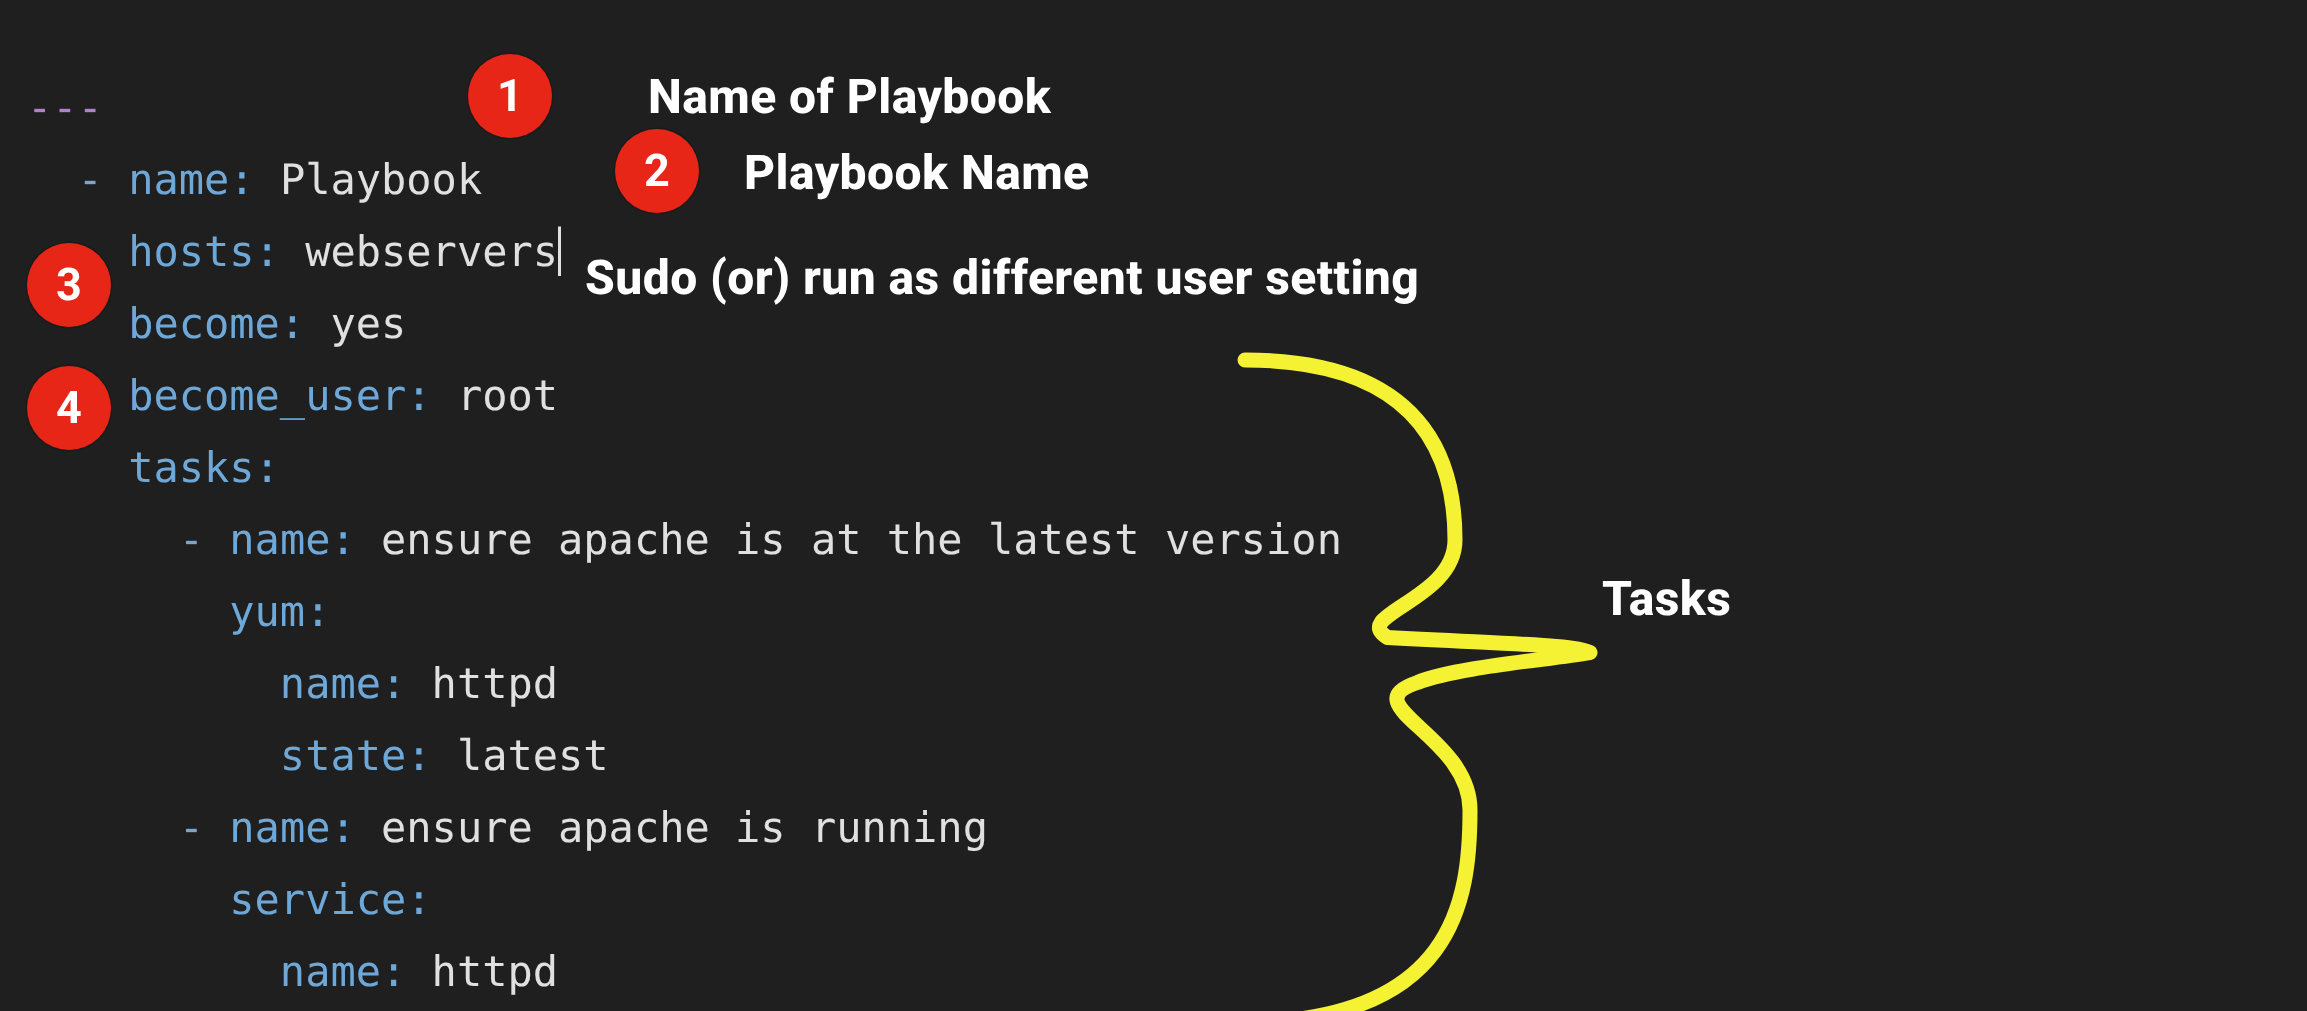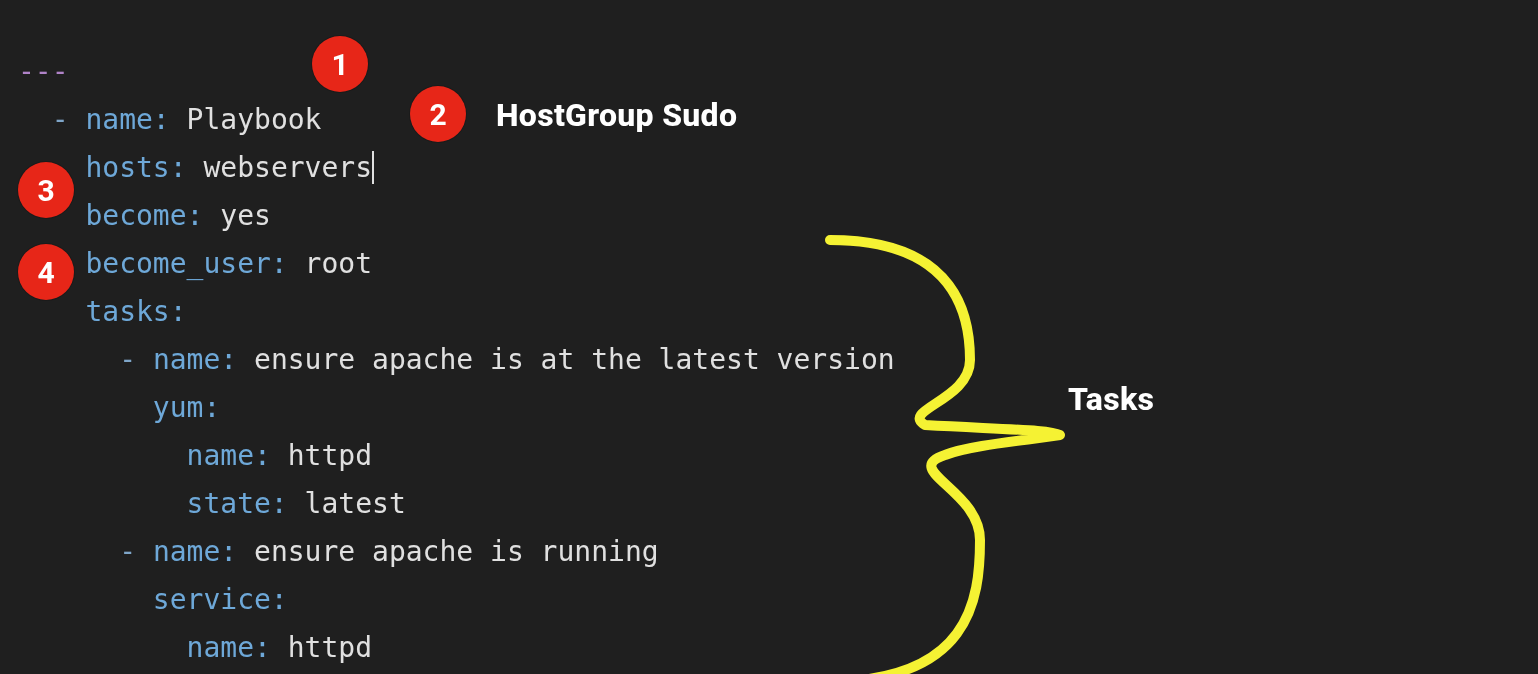--- a/index.html
+++ b/index.html
@@ -86,21 +86,23 @@
         <span class="key">service:</span>
           <span class="key">name:</span> <span class="val">httpd</span>
            
 </div>
 
   <div class="bubble" style="left:312px; top:36px;">1</div>
   <div class="bubble" style="left:410px; top:86px;">2</div>
   <div class="bubble" style="left:18px;  top:162px;">3</div>
   <div class="bubble" style="left:18px;  top:244px;">4</div>
 
-  <div class="anno" style="left:496px; top:96px;">HostGroup Sudo</div>
+  <div class="anno" style="left:432px; top:45px;">Name of Playbook</div>
+  <div class="anno" style="left:496px; top:96px;">Playbook Name</div>
+  <div class="anno" style="left:390px; top:166px;">Sudo (or) run as different user setting</div>
   <div class="anno" style="left:1068px; top:380px;">Tasks</div>
 
   <svg class="brace-svg" viewBox="0 0 360 460">
     <path d="M60 10
              C 190 10, 200 90, 200 130
              C 200 170, 130 180, 155 195
              C 250 200, 280 200, 290 205
              C 260 210, 200 215, 175 225
              C 130 240, 210 260, 210 310
              C 210 370, 200 452, 55 452" stroke="#f5f233" stroke-width="10" fill="none" stroke-linecap="round" stroke-linejoin="round"></path>

